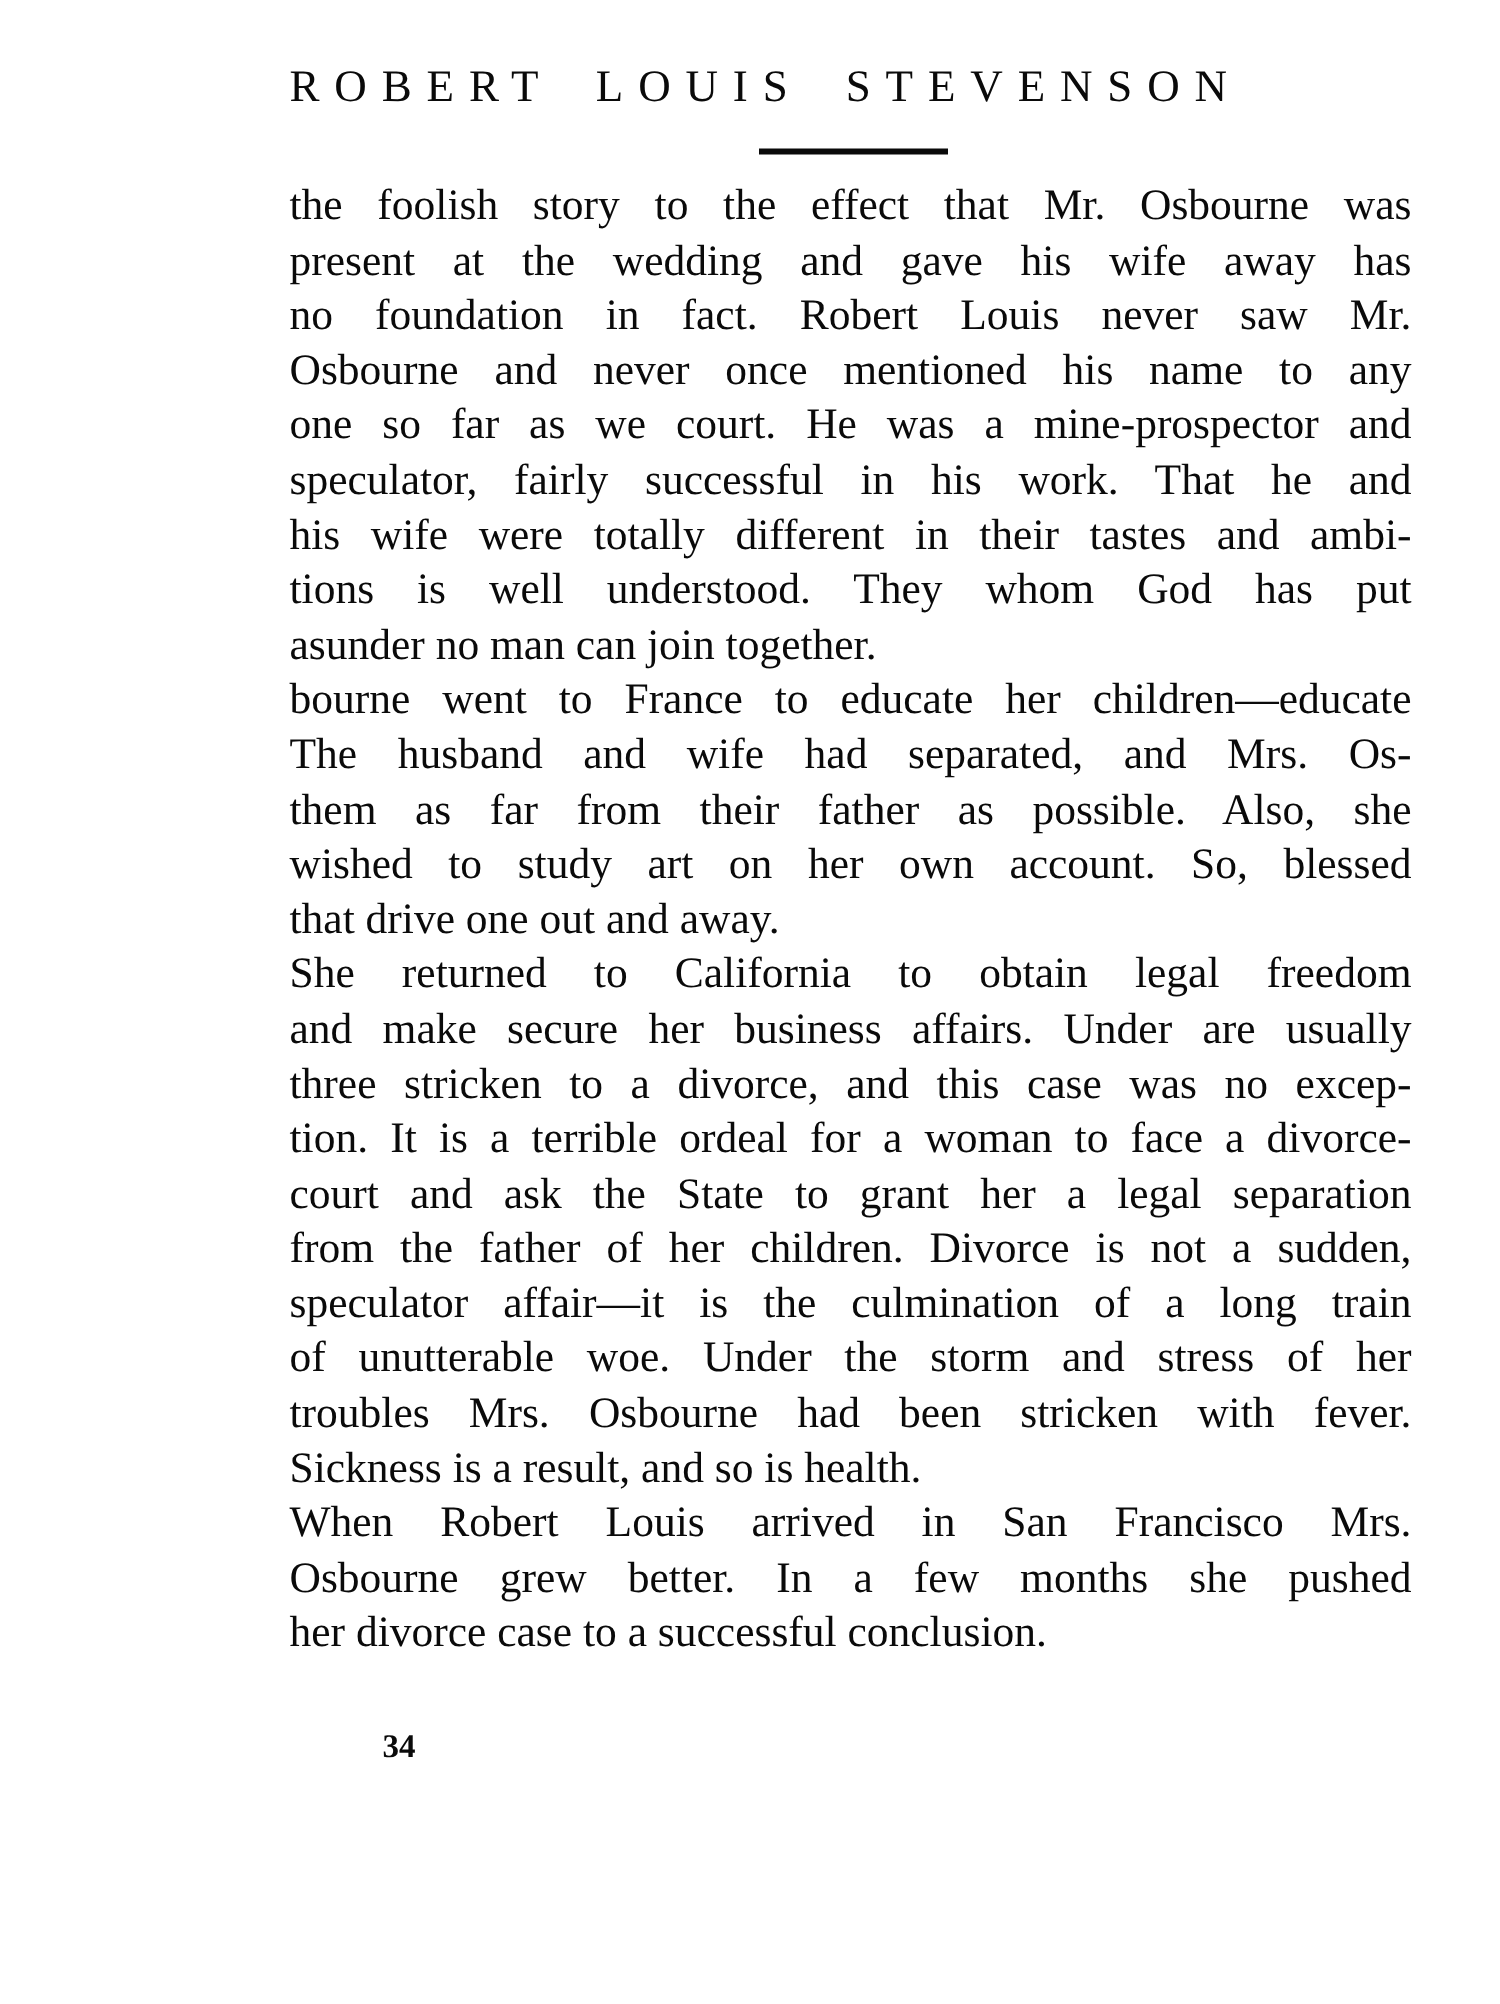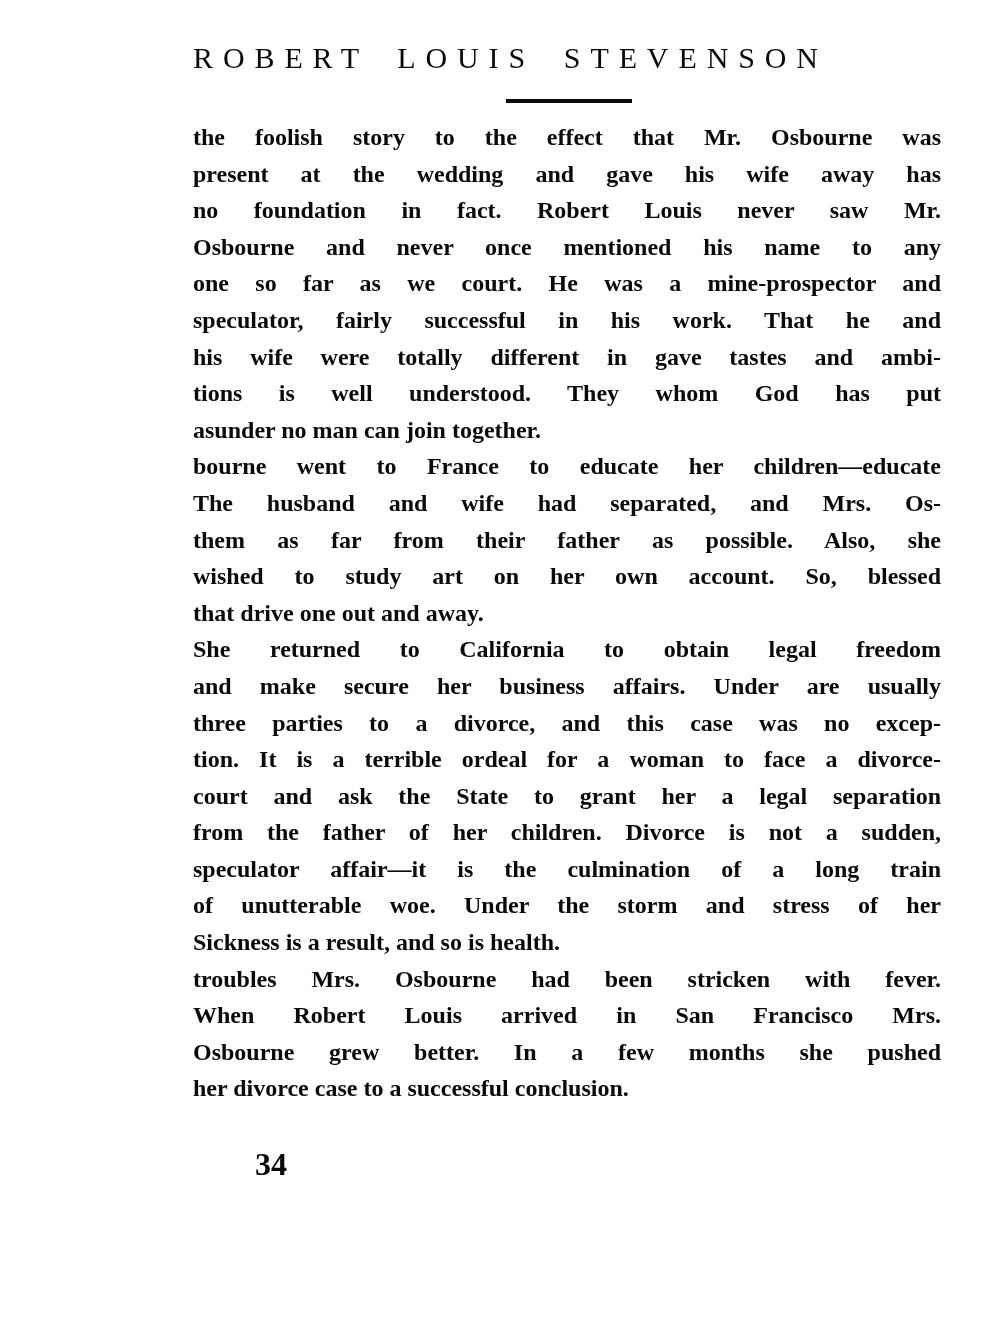--- a/index.html
+++ b/index.html
@@ -45,78 +45,78 @@
     position: absolute;
     left: 193px;
     top: 119px;
     width: 748px;
   }
   .paragraph {
     margin: 0;
     padding: 0;
   }
   .line {
-    font-size: 24px;
-    font-weight: 700;
+    font-size: 29px;
+    font-weight: 400;
     line-height: 36.6px;
     height: 36.6px;
     text-align: justify;
     text-align-last: justify;
     overflow: visible;
     white-space: normal;
   }
   .line-last {
     text-align: right;
     text-align-last: left;
   }
   .page-number {
     position: absolute;
     left: 255px;
     top: 1146px;
-    font-size: 32px;
+    font-size: 22px;
     font-weight: 700;
     line-height: 36.6px;
   }
 </style>
 </head>
 <body>
 
 <div class="page">
   <h1 class="running-head">ROBERT LOUIS STEVENSON</h1>
   <div class="head-divider"></div>
   <main class="text-col">
       <div class="paragraph">
         <div class="line">the foolish story to the effect that Mr. Osbourne was</div>
         <div class="line">present at the wedding and gave his wife away has</div>
         <div class="line">no foundation in fact. Robert Louis never saw Mr.</div>
         <div class="line">Osbourne and never once mentioned his name to any</div>
         <div class="line">one so far as we court. He was a mine-prospector and</div>
         <div class="line">speculator, fairly successful in his work. That he and</div>
-        <div class="line">his wife were totally different in gave tastes and ambi-</div>
+        <div class="line">his wife were totally different in their tastes and ambi-</div>
         <div class="line">tions is well understood. They whom God has put</div>
         <div class="line line-last">asunder no man can join together.</div>
       </div>
       <div class="paragraph">
         <div class="line">bourne went to France to educate her children—educate</div>
         <div class="line">The husband and wife had separated, and Mrs. Os-</div>
         <div class="line">them as far from their father as possible. Also, she</div>
         <div class="line">wished to study art on her own account. So, blessed</div>
         <div class="line line-last">that drive one out and away.</div>
       </div>
       <div class="paragraph">
         <div class="line">She returned to California to obtain legal freedom</div>
         <div class="line">and make secure her business affairs. Under are usually</div>
-        <div class="line">three parties to a divorce, and this case was no excep-</div>
+        <div class="line">three stricken to a divorce, and this case was no excep-</div>
         <div class="line">tion. It is a terrible ordeal for a woman to face a divorce-</div>
         <div class="line">court and ask the State to grant her a legal separation</div>
         <div class="line">from the father of her children. Divorce is not a sudden,</div>
         <div class="line">speculator affair—it is the culmination of a long train</div>
         <div class="line">of unutterable woe. Under the storm and stress of her</div>
+        <div class="line">troubles Mrs. Osbourne had been stricken with fever.</div>
         <div class="line line-last">Sickness is a result, and so is health.</div>
-        <div class="line">troubles Mrs. Osbourne had been stricken with fever.</div>
       </div>
       <div class="paragraph">
         <div class="line">When Robert Louis arrived in San Francisco Mrs.</div>
         <div class="line">Osbourne grew better. In a few months she pushed</div>
         <div class="line line-last">her divorce case to a successful conclusion.</div>
       </div>
     </main>
   <div class="page-number">34</div>
 </div>
 

